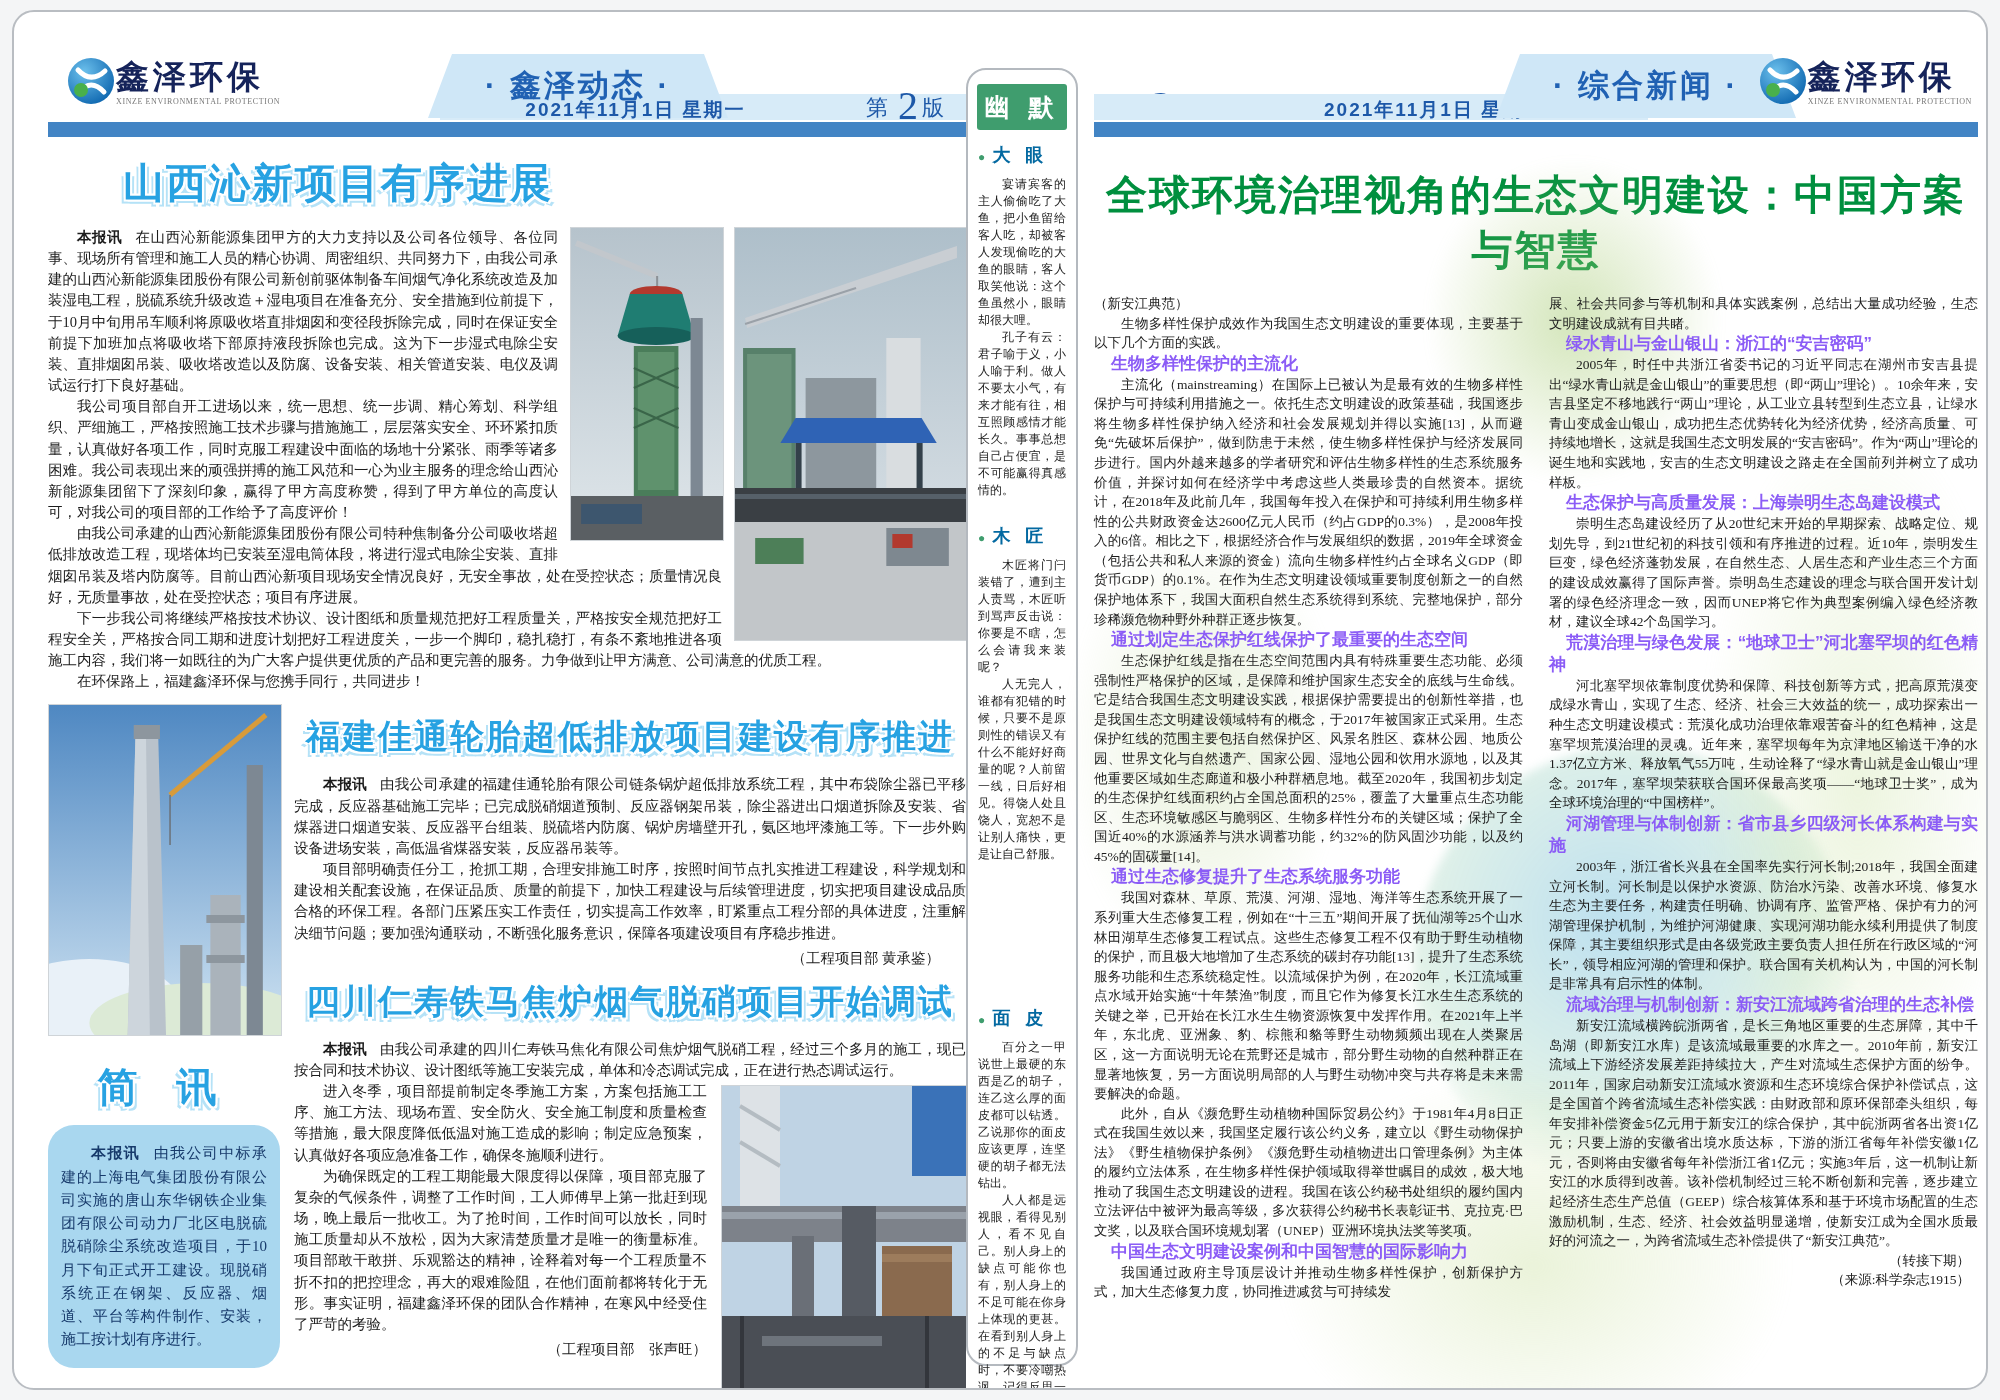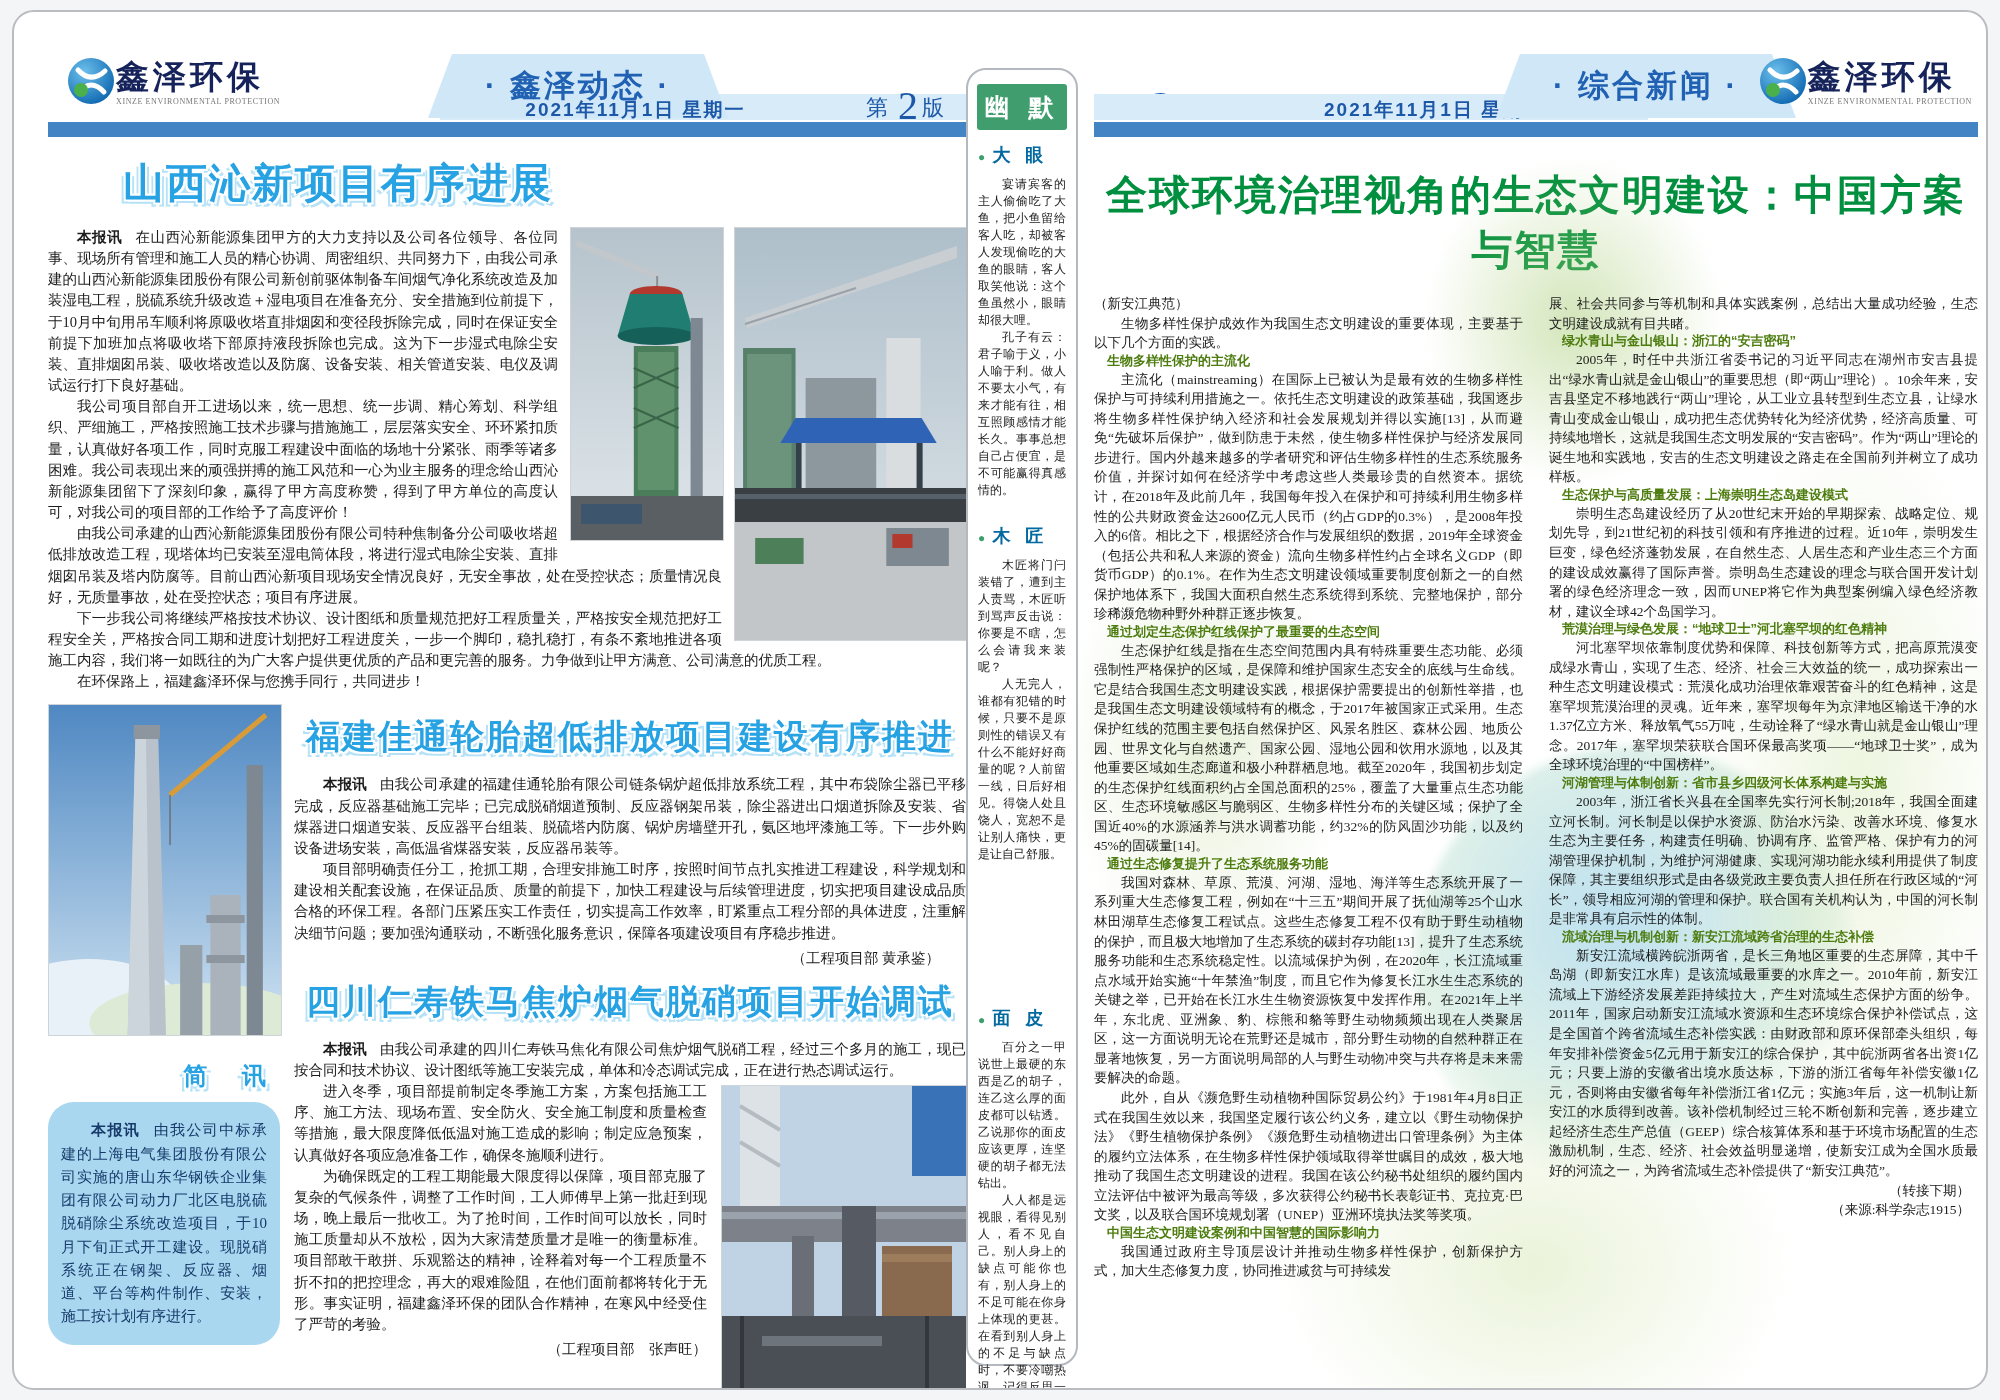--- a/index.html
+++ b/index.html
@@ -33,21 +33,21 @@
   .edition-l{right:16px;} .edition-r{left:26px;}
   .edition .num{font-size:40px;font-weight:normal;letter-spacing:0;vertical-align:-4px;padding:0 4px;}
   .bluebar{position:absolute;left:0;right:0;top:76px;height:15px;background:#4284c4;}
 
   
   .bubble{font-family:"Liberation Sans",sans-serif;font-weight:900;color:#27a2e2;margin:0;
           text-shadow:-2px -2px 0 #fff,2px -2px 0 #fff,-2px 2px 0 #fff,2px 2px 0 #fff,
                       4px 4px 0 #b5e2f7,-4px 4px 0 #b5e2f7;letter-spacing:2px;}
   .t-a1{font-size:41px;text-align:center;width:560px;margin:14px 0 16px 10px;}
   .t-mid{font-size:34px;text-align:center;margin:10px 0 14px;}
-  .t-brief{font-size:24px;text-align:right;margin:26px 0 10px;letter-spacing:14px;}
+  .t-brief{font-size:40px;text-align:center;margin:26px 0 10px;letter-spacing:14px;}
 
   
   .atext{font-size:14.5px;line-height:1.46;text-align:justify;}
   .para{margin:0;text-indent:2em;}
   .lead{font-family:"Liberation Sans",sans-serif;font-weight:bold;margin-right:.9em;}
   .byline{margin:4px 0 0;text-align:right;padding-right:26px;text-indent:0;}
 
   .a1-body{overflow:hidden;}
   .ph-far{float:right;width:232px;height:412px;margin:0 0 8px 12px;}
   .ph-near{float:right;width:152px;height:312px;margin:0 0 8px 12px;}
@@ -76,21 +76,21 @@
   .b-label::before{content:"● ";color:#3f9d6e;font-size:12px;letter-spacing:0;}
   .b-hp{text-indent:2em;margin:0;}
   .b-gap{height:118px;}
 
   
   .headline{margin:26px 0 16px;text-align:center;font-family:"Liberation Sans",sans-serif;
             font-weight:900;font-size:41px;color:#008f3e;letter-spacing:2px;}
   .cols{position:relative;z-index:2;display:flex;gap:26px;}
   .col{width:429px;font-size:13.5px;line-height:1.45;text-align:justify;}
   .col>div{margin:0;}
-  .b-h{font-family:"Liberation Sans",sans-serif;font-weight:bold;font-size:13px;color:#4d7c0f;
+  .b-h{font-family:"Liberation Sans",sans-serif;font-weight:bold;font-size:17px;color:#8b5cf6;
        margin:16px 0 8px;text-indent:1em;line-height:1.3;}
   .b-p{text-indent:2em;}
   .b-pn{text-indent:0;}
   .b-pr{text-align:right;margin-top:10px;padding-right:8px;}
 
   .decorwrap{position:absolute;inset:140px 0 0 0;z-index:0;pointer-events:none;}
   .decor{position:absolute;border-radius:50%;filter:blur(5px);}
   .d1{left:330px;top:-30px;width:300px;height:330px;
       background:radial-gradient(ellipse at center,rgba(168,204,118,.50),rgba(168,204,118,0) 70%);}
   .d2{left:-30px;top:330px;width:280px;height:460px;

